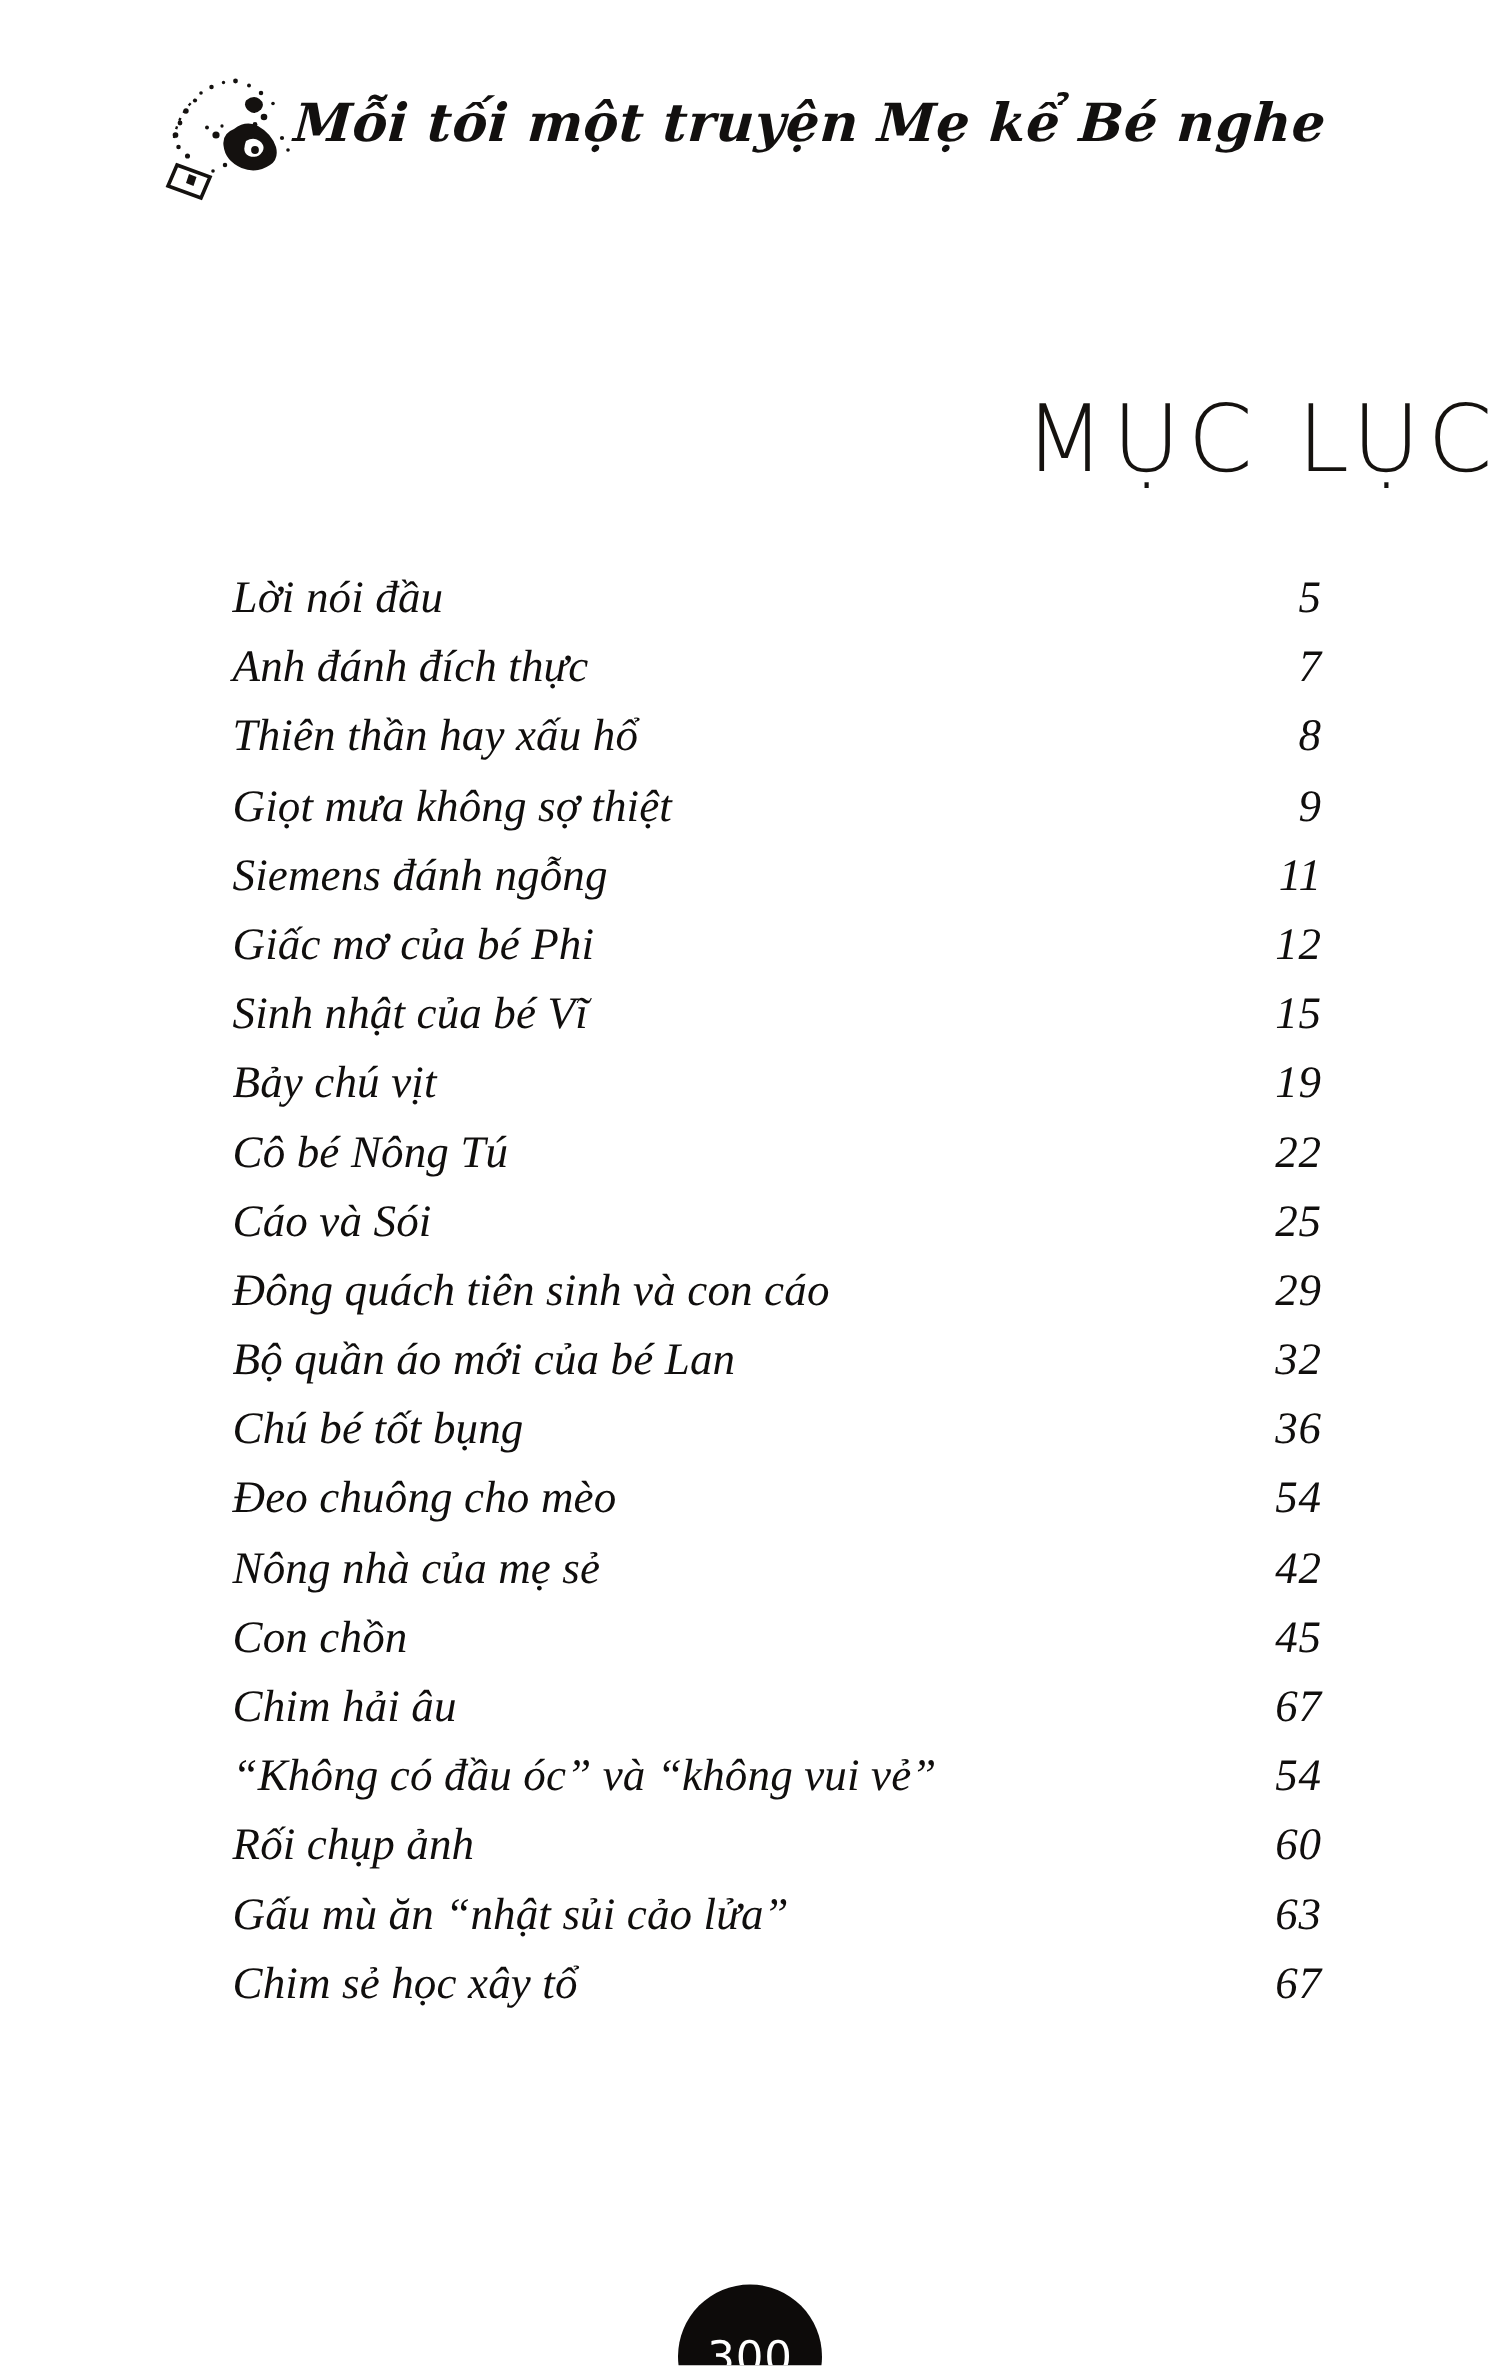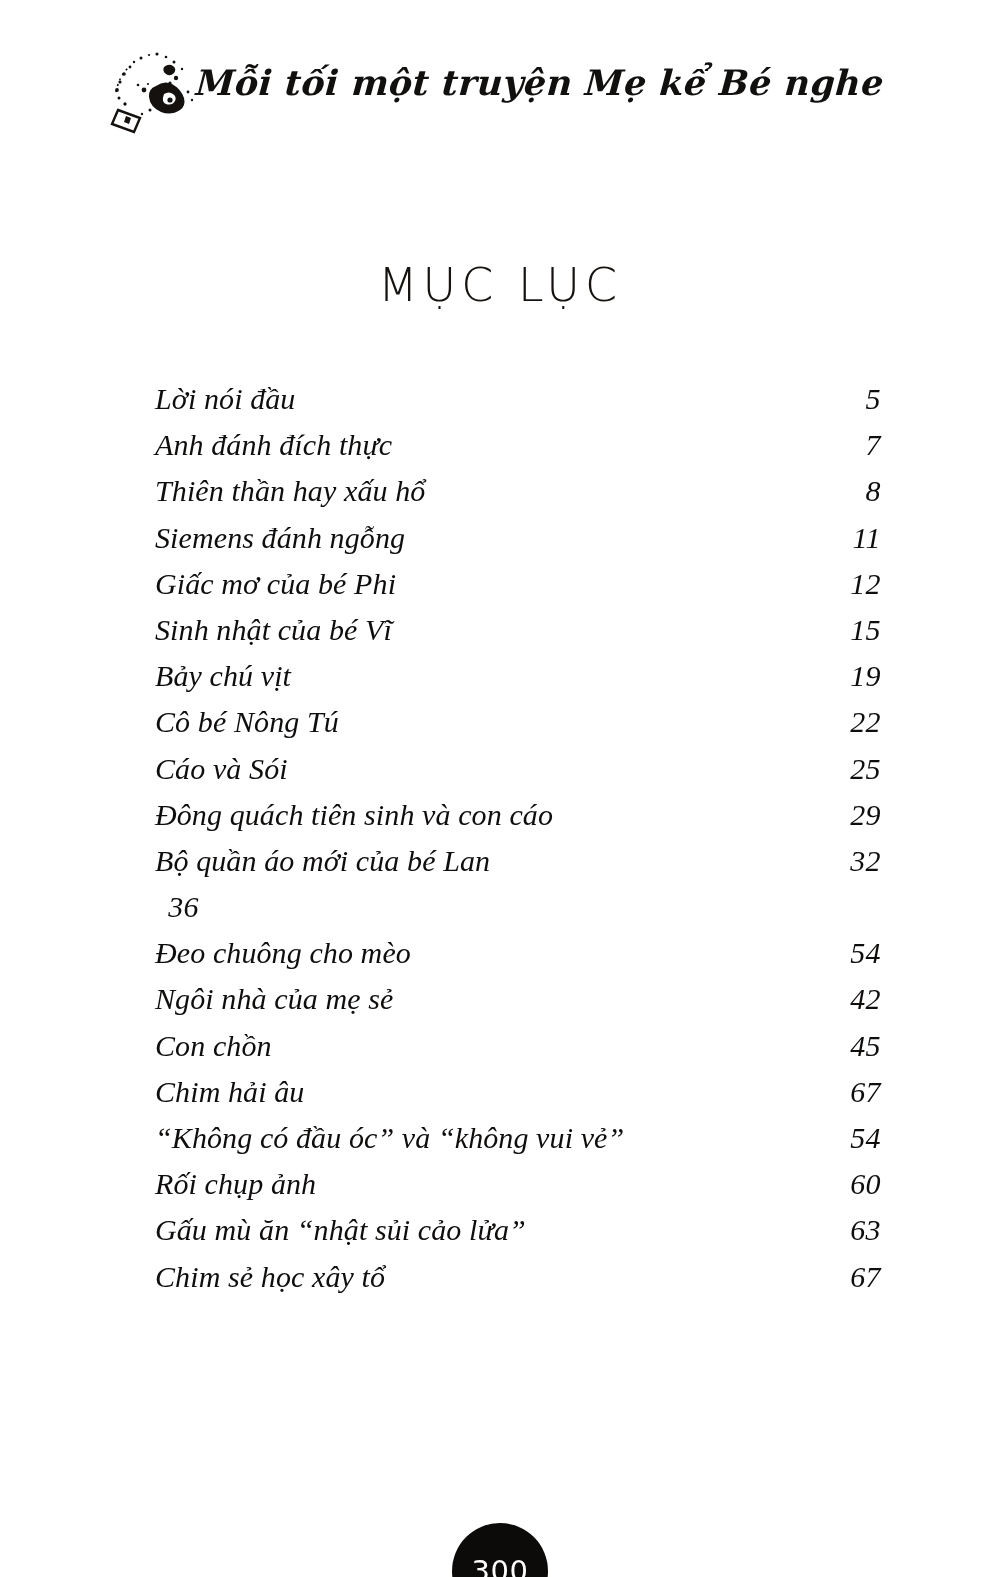--- a/index.html
+++ b/index.html
@@ -50,24 +50,24 @@
     white-space: nowrap;
     transform: skewX(-4deg);
   }
 
   
   .toc-title {
     position: absolute;
     left: 0;
     top: 262px;
     width: 1000px;
-    text-align: center;
+    text-align: right;
     font-family: "DejaVu Sans", "Liberation Sans", sans-serif;
     font-weight: 300;
-    font-size: 46px;
+    font-size: 62px;
     letter-spacing: 5px;
     color: #15120f;
     line-height: 1;
   }
 
   
   .toc-list {
     position: absolute;
     left: 155px;
     top: 382px;
@@ -180,20 +180,24 @@
     </div>
     <div class="toc-entry">
       <span class="toc-entry-label">Anh đánh đích thực</span>
       <span class="toc-entry-page">7</span>
     </div>
     <div class="toc-entry">
       <span class="toc-entry-label">Thiên thần hay xấu hổ</span>
       <span class="toc-entry-page">8</span>
     </div>
     <div class="toc-entry">
+      <span class="toc-entry-label">Giọt mưa không sợ thiệt</span>
+      <span class="toc-entry-page">9</span>
+    </div>
+    <div class="toc-entry">
       <span class="toc-entry-label">Siemens đánh ngỗng</span>
       <span class="toc-entry-page">11</span>
     </div>
     <div class="toc-entry">
       <span class="toc-entry-label">Giấc mơ của bé Phi</span>
       <span class="toc-entry-page">12</span>
     </div>
     <div class="toc-entry">
       <span class="toc-entry-label">Sinh nhật của bé Vĩ</span>
       <span class="toc-entry-page">15</span>
@@ -212,28 +216,29 @@
     </div>
     <div class="toc-entry">
       <span class="toc-entry-label">Đông quách tiên sinh và con cáo</span>
       <span class="toc-entry-page">29</span>
     </div>
     <div class="toc-entry">
       <span class="toc-entry-label">Bộ quần áo mới của bé Lan</span>
       <span class="toc-entry-page">32</span>
     </div>
     <div class="toc-entry">
+      <span class="toc-entry-label">Chú bé tốt bụng</span>
       <span class="toc-entry-page">36</span>
     </div>
     <div class="toc-entry">
       <span class="toc-entry-label">Đeo chuông cho mèo</span>
       <span class="toc-entry-page">54</span>
     </div>
     <div class="toc-entry">
-      <span class="toc-entry-label">Ngôi nhà của mẹ sẻ</span>
+      <span class="toc-entry-label">Nông nhà của mẹ sẻ</span>
       <span class="toc-entry-page">42</span>
     </div>
     <div class="toc-entry">
       <span class="toc-entry-label">Con chồn</span>
       <span class="toc-entry-page">45</span>
     </div>
     <div class="toc-entry">
       <span class="toc-entry-label">Chim hải âu</span>
       <span class="toc-entry-page">67</span>
     </div>

